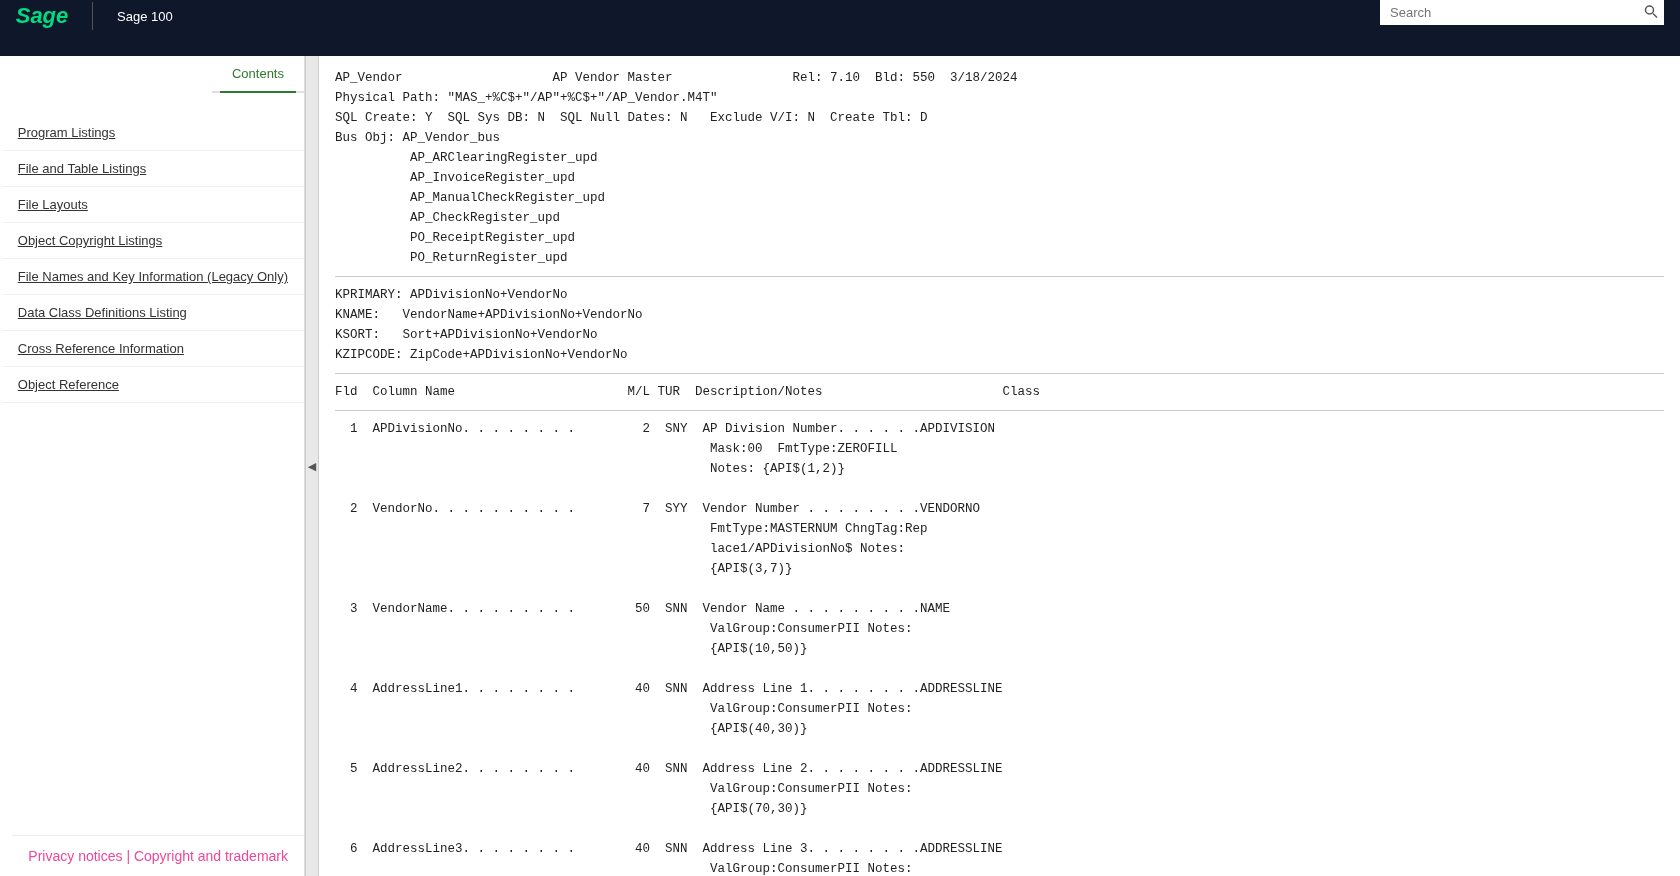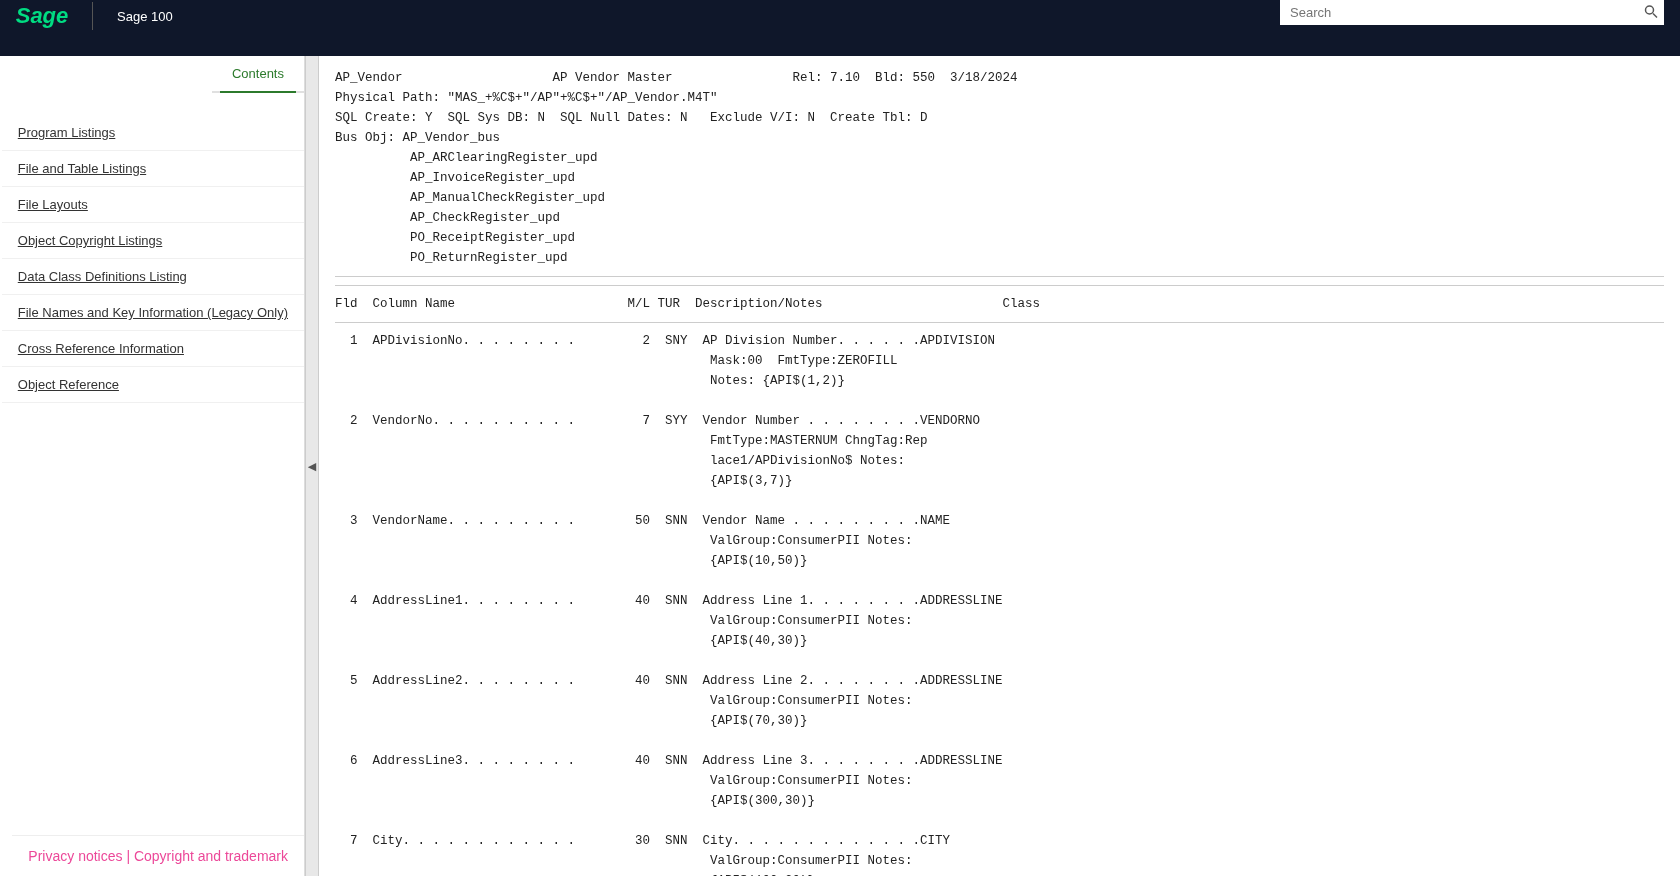--- a/index.html
+++ b/index.html
@@ -45,21 +45,21 @@
       font-weight: normal;
     }
     .header-search {
       margin-left: auto;
       position: relative;
     }
     .header-search input {
       background: #fff;
       border: none;
       padding: 5px 32px 5px 10px;
-      width: 384px;
+      width: 284px;
       font-size: 13px;
       color: #333;
       outline: none;
     }
     .search-icon-btn {
       position: absolute;
       right: 6px;
       top: 50%;
       transform: translateY(-50%);
       background: none;
@@ -200,22 +200,22 @@
 
   <div class="sidebar">
     <div class="sidebar-tabs">
       <div class="sidebar-tab active">Contents</div>
     </div>
     <nav class="sidebar-nav">
       <a class="sidebar-item" href="#">Program Listings</a>
       <a class="sidebar-item" href="#">File and Table Listings</a>
       <a class="sidebar-item" href="#">File Layouts</a>
       <a class="sidebar-item" href="#">Object Copyright Listings</a>
+      <a class="sidebar-item" href="#">File Names and Key Information (Legacy Only)</a>
       <a class="sidebar-item" href="#">Data Class Definitions Listing</a>
-      <a class="sidebar-item" href="#">File Names and Key Information (Legacy Only)</a>
       <a class="sidebar-item" href="#">Cross Reference Information</a>
       <a class="sidebar-item" href="#">Object Reference</a>
     </nav>
     <div class="sidebar-footer">
       <span>Privacy notices | Copyright and trademark</span>
     </div>
   </div>
 
   <div class="collapse-handle">
     <span class="collapse-arrow">◀</span>
@@ -232,20 +232,26 @@
           AP_ARClearingRegister_upd
           AP_InvoiceRegister_upd
           AP_ManualCheckRegister_upd
           AP_CheckRegister_upd
           PO_ReceiptRegister_upd
           PO_ReturnRegister_upd</pre>
       </div>
 
       <hr class="section-divider">
 
+      <div class="content-section">
+        <pre class="mono">KPRIMARY: APDivisionNo+VendorNo
+KNAME:   VendorName+APDivisionNo+VendorNo
+KSORT:   Sort+APDivisionNo+VendorNo
+KZIPCODE: ZipCode+APDivisionNo+VendorNo</pre>
+      </div>
 
       <hr class="section-divider">
 
       <div class="content-section">
         <pre class="mono">Fld  Column Name                       M/L TUR  Description/Notes                        Class</pre>
       </div>
 
       <hr class="section-divider">
 
       <div class="content-section">

